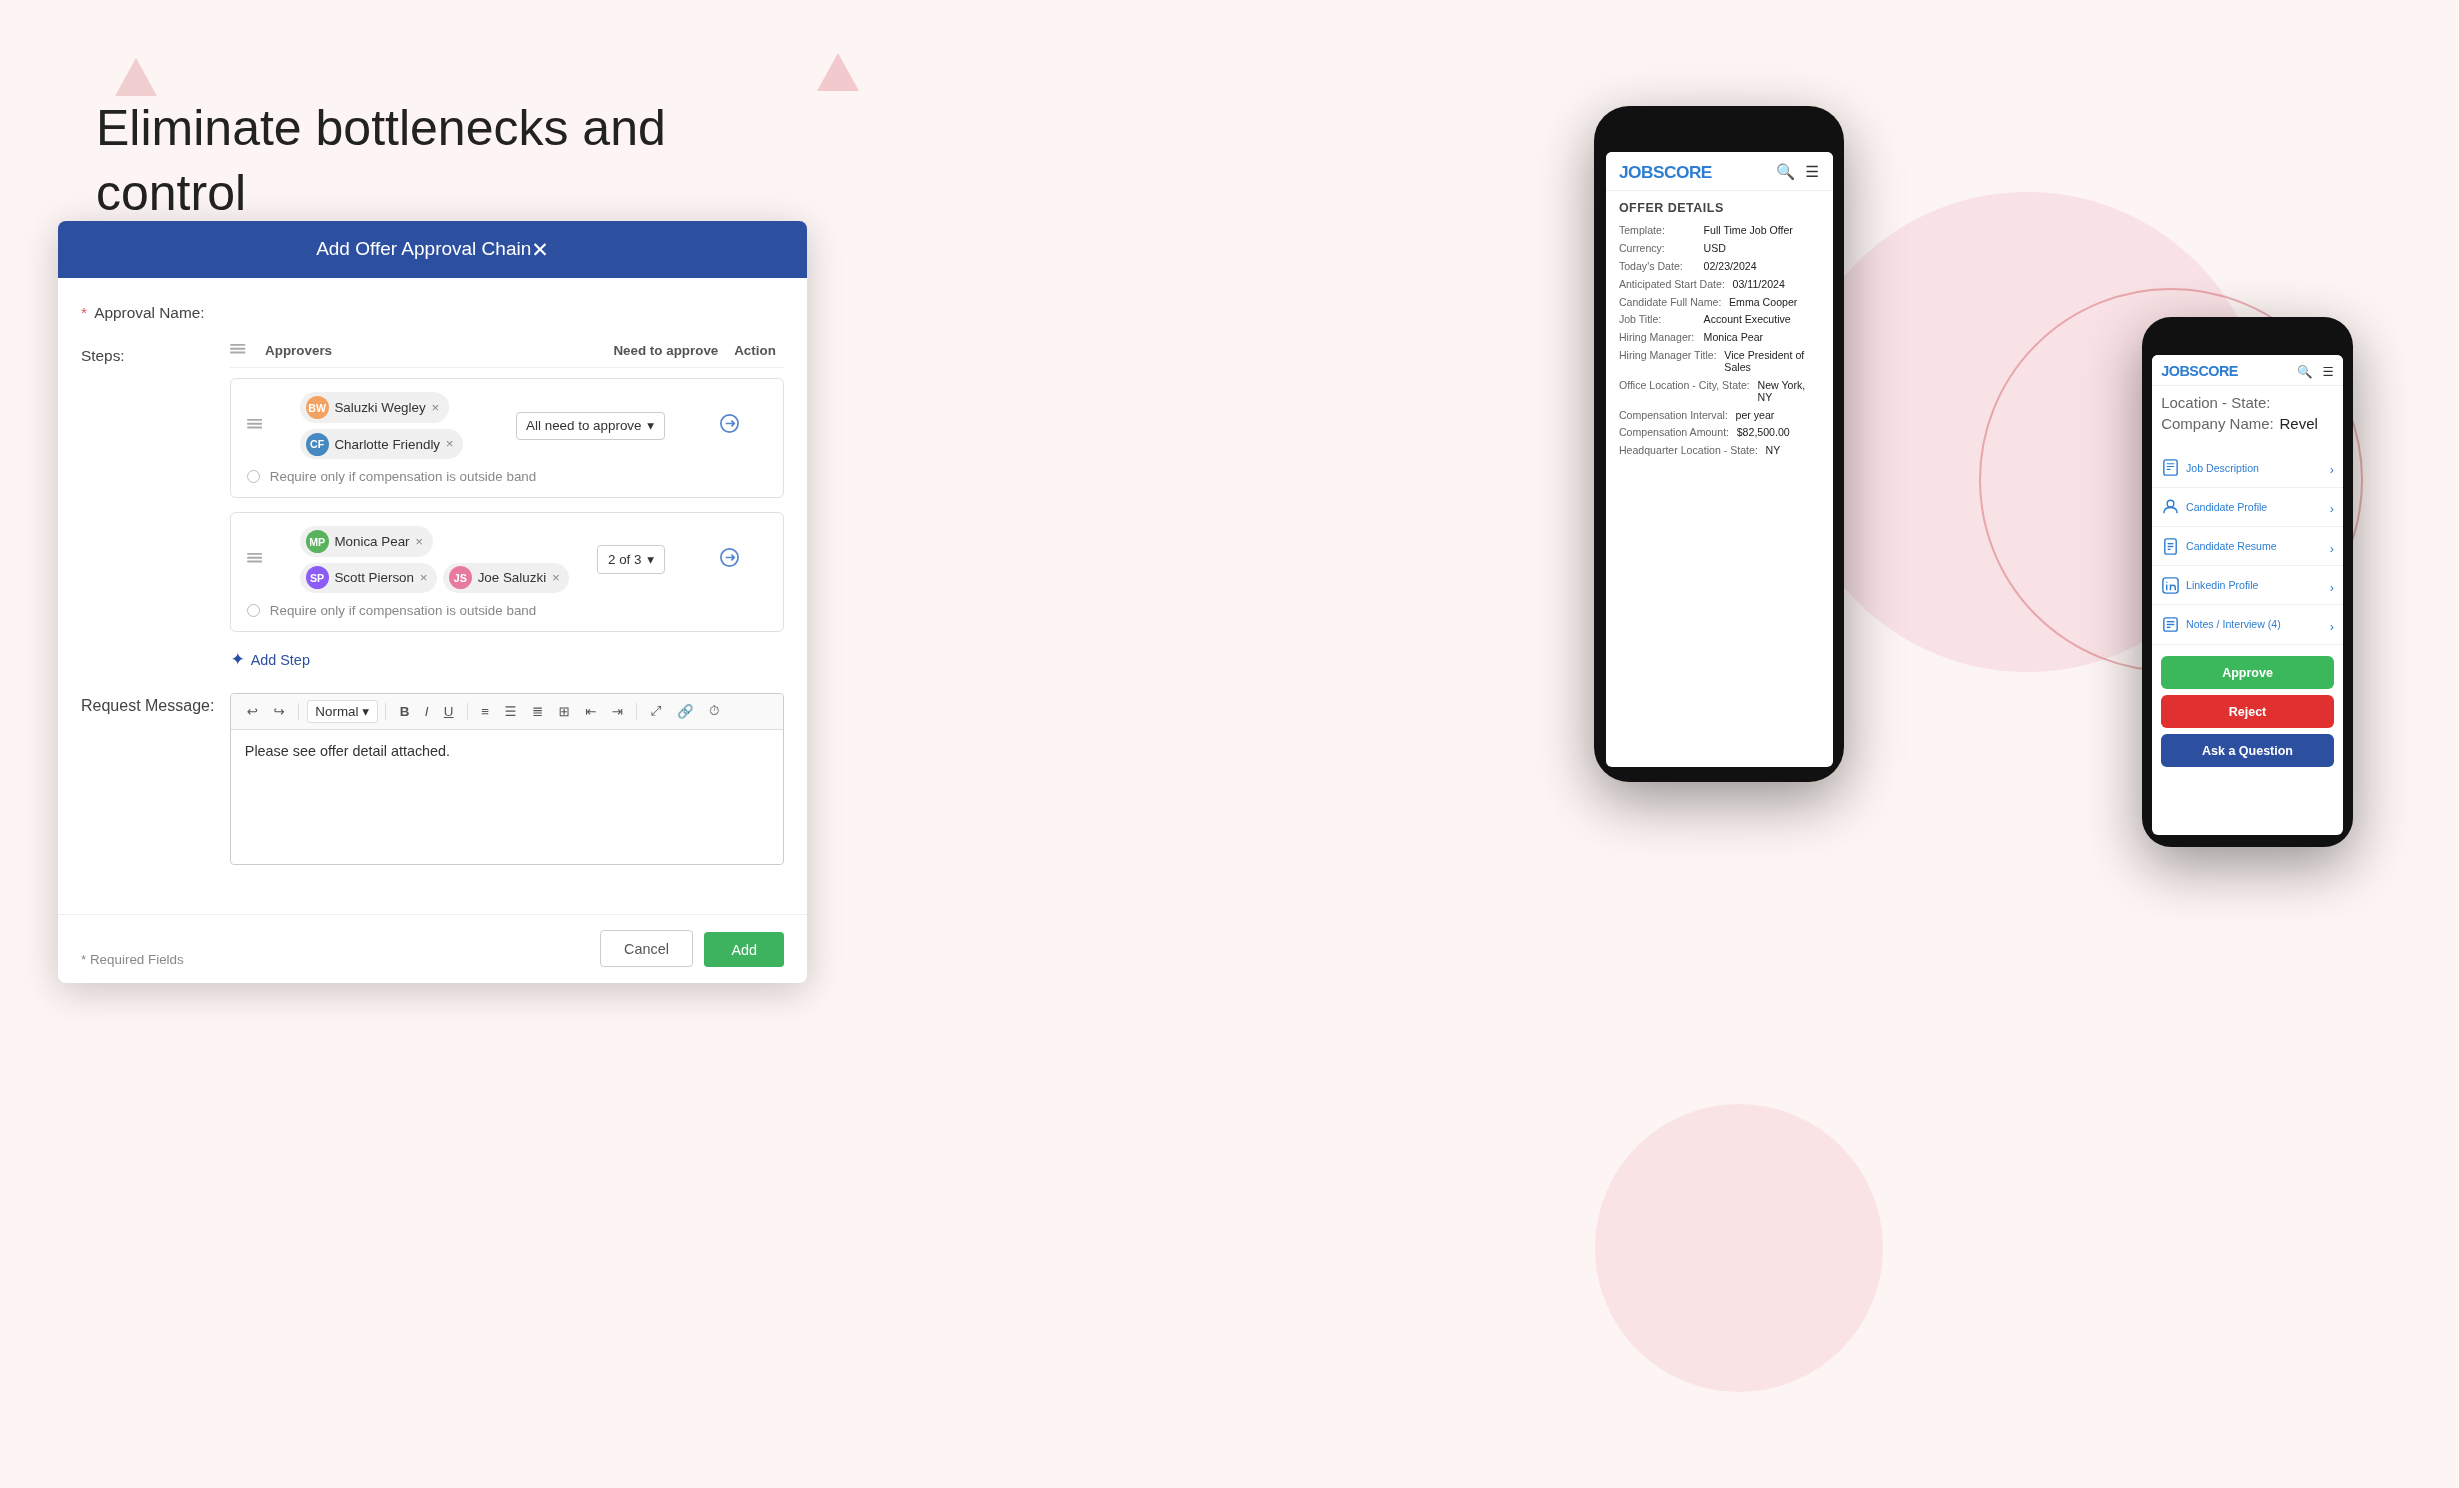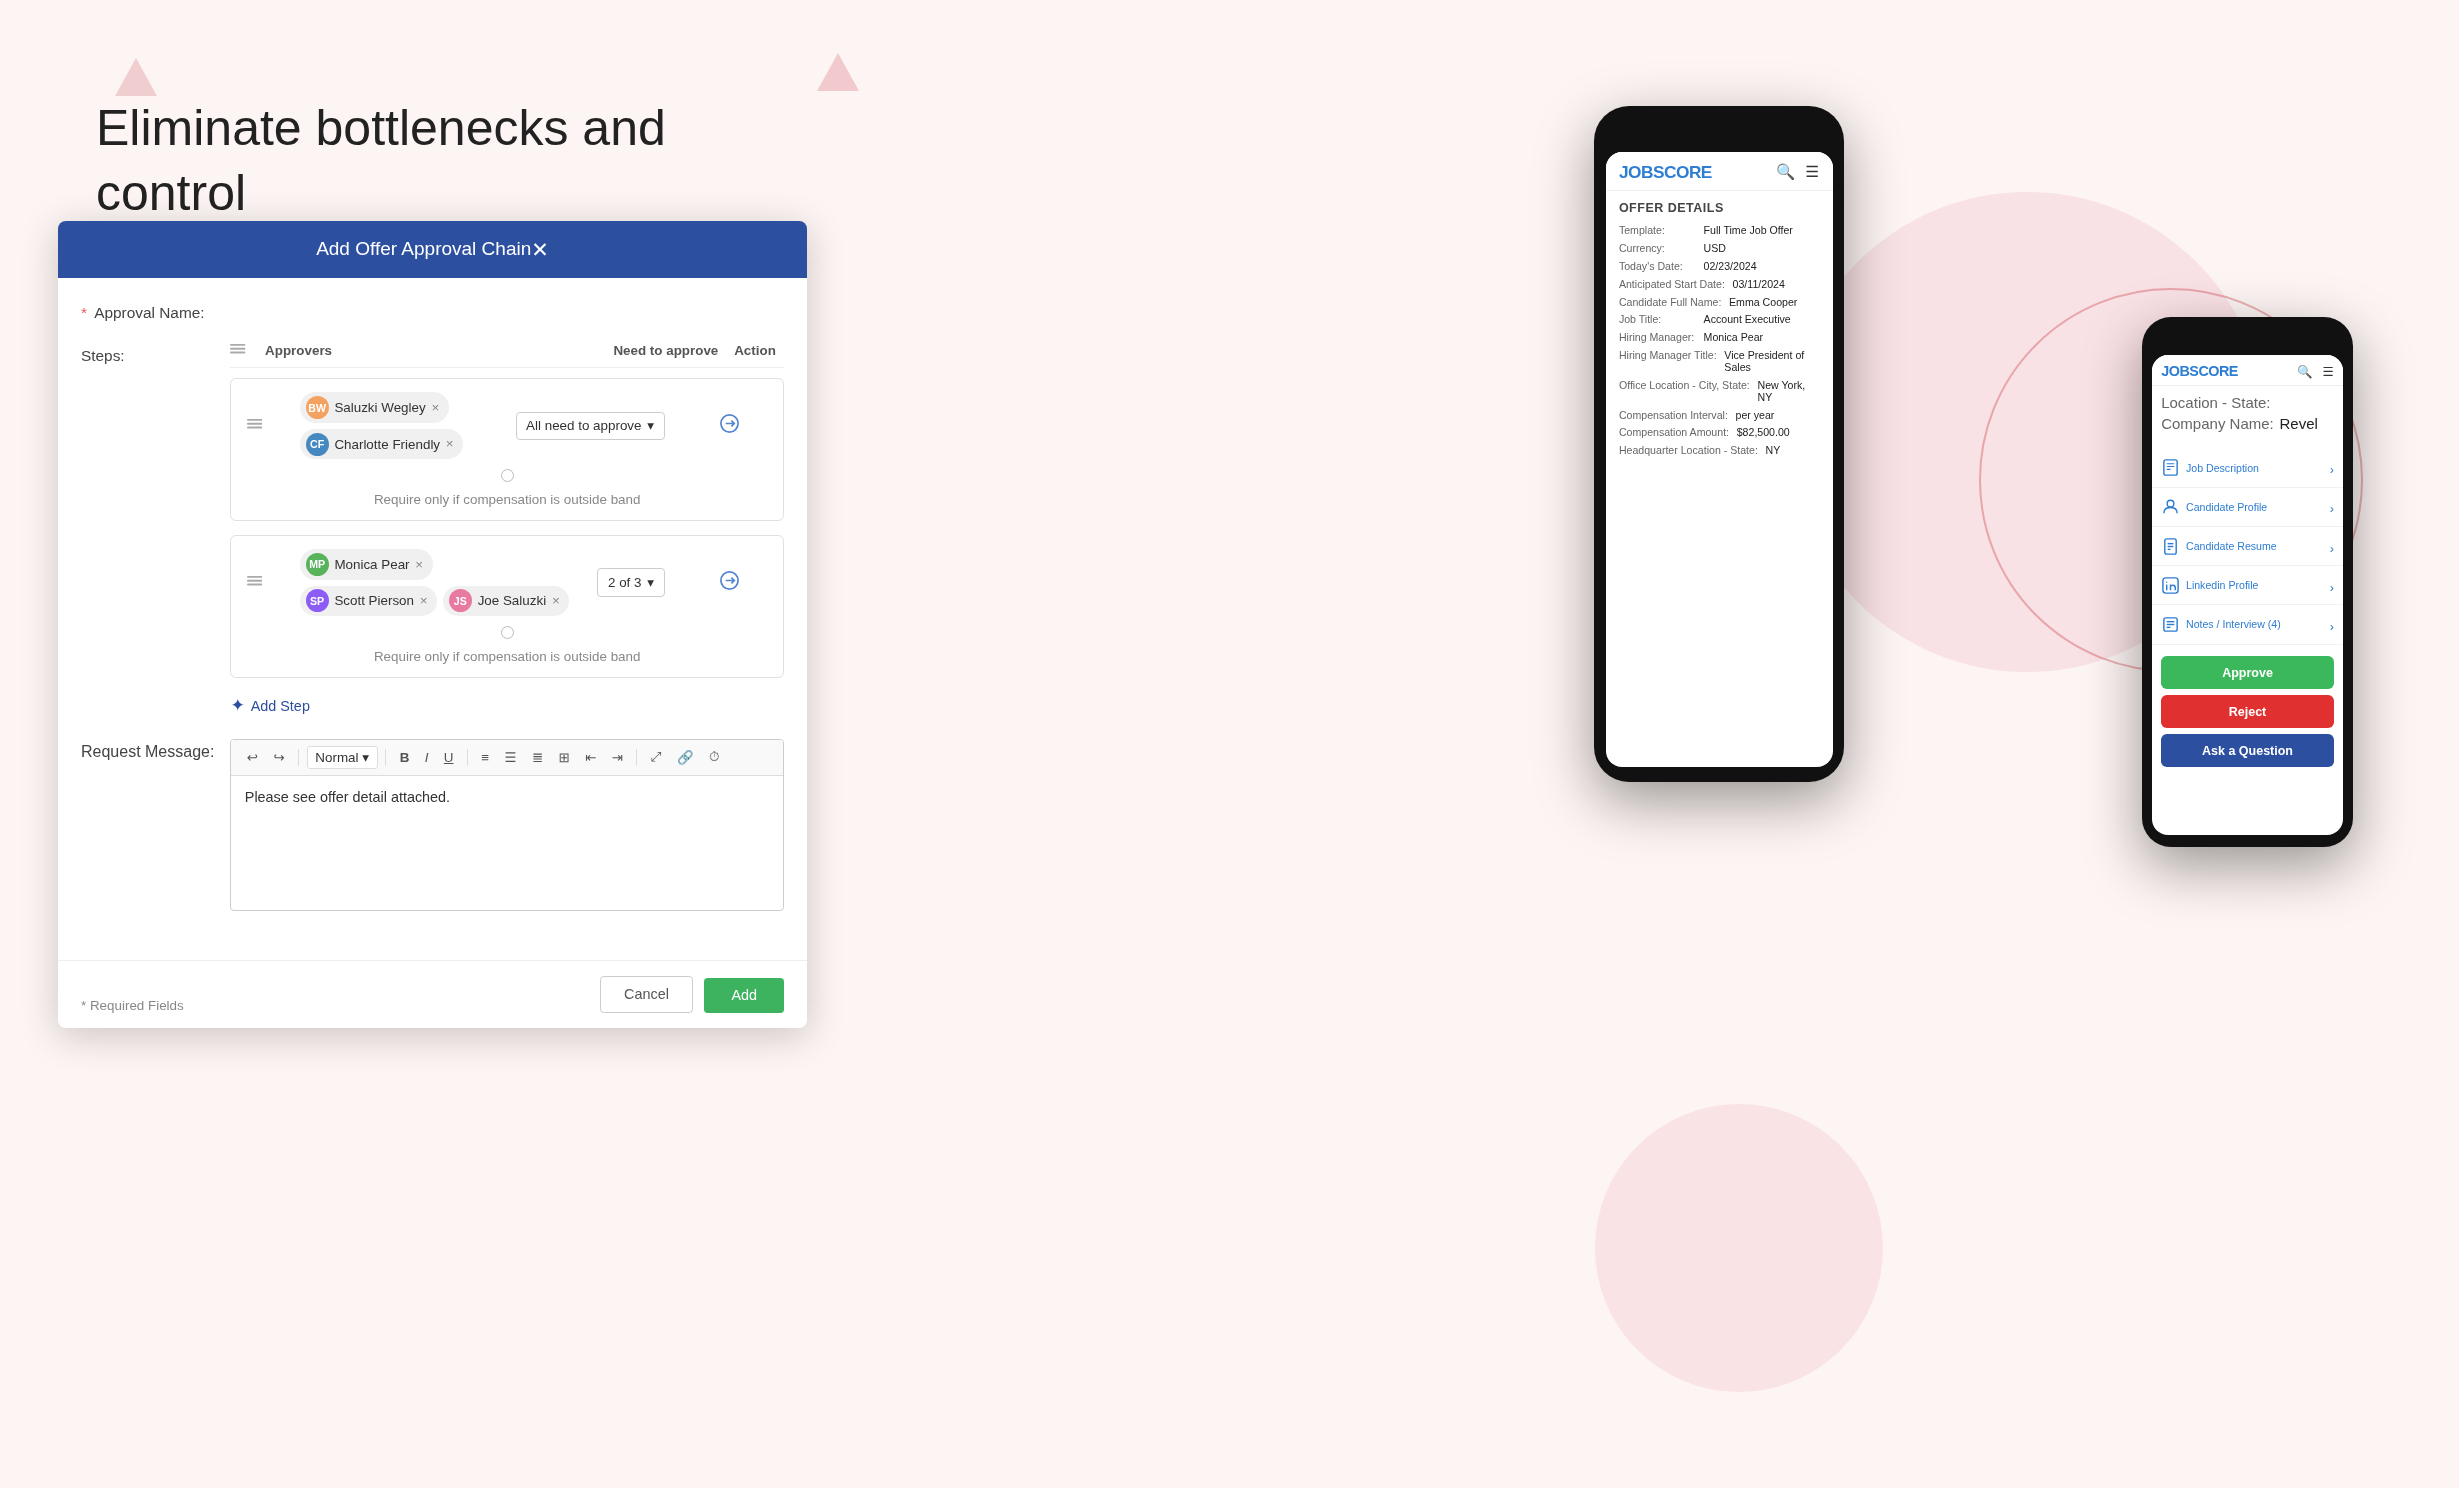--- a/index.html
+++ b/index.html
@@ -225,21 +225,20 @@
       font-size: 19px;
       cursor: pointer;
       justify-self: center;
     }
     .conditional-row {
       display: flex;
       align-items: center;
       gap: 9.6px;
       font-size: 13.4px;
       color: #888;
-      flex-direction: column;
     }
     .conditional-dot {
       width: 13.4px;
       height: 13.4px;
       border-radius: 50%;
       border: 1.9px solid #bbb;
       background: #fff;
       display: inline-block;
     }
     .add-step-btn {
@@ -366,21 +365,21 @@
     }
     .phone-notch {
       width: 96px;
       height: 21px;
       background: #111;
       border-radius: 0 0 15.4px 15.4px;
       margin: 0 auto 9.6px auto;
     }
     .phone-screen {
       background: #fff;
-      border-radius: 16px;
+      border-radius: 6px;
       overflow: hidden;
       min-height: 615px;
     }
     .phone-app-header {
       background: #fff;
       padding: 9.6px 13.4px 7.7px;
       display: flex;
       align-items: center;
       justify-content: space-between;
       border-bottom: 1px solid #eee;

